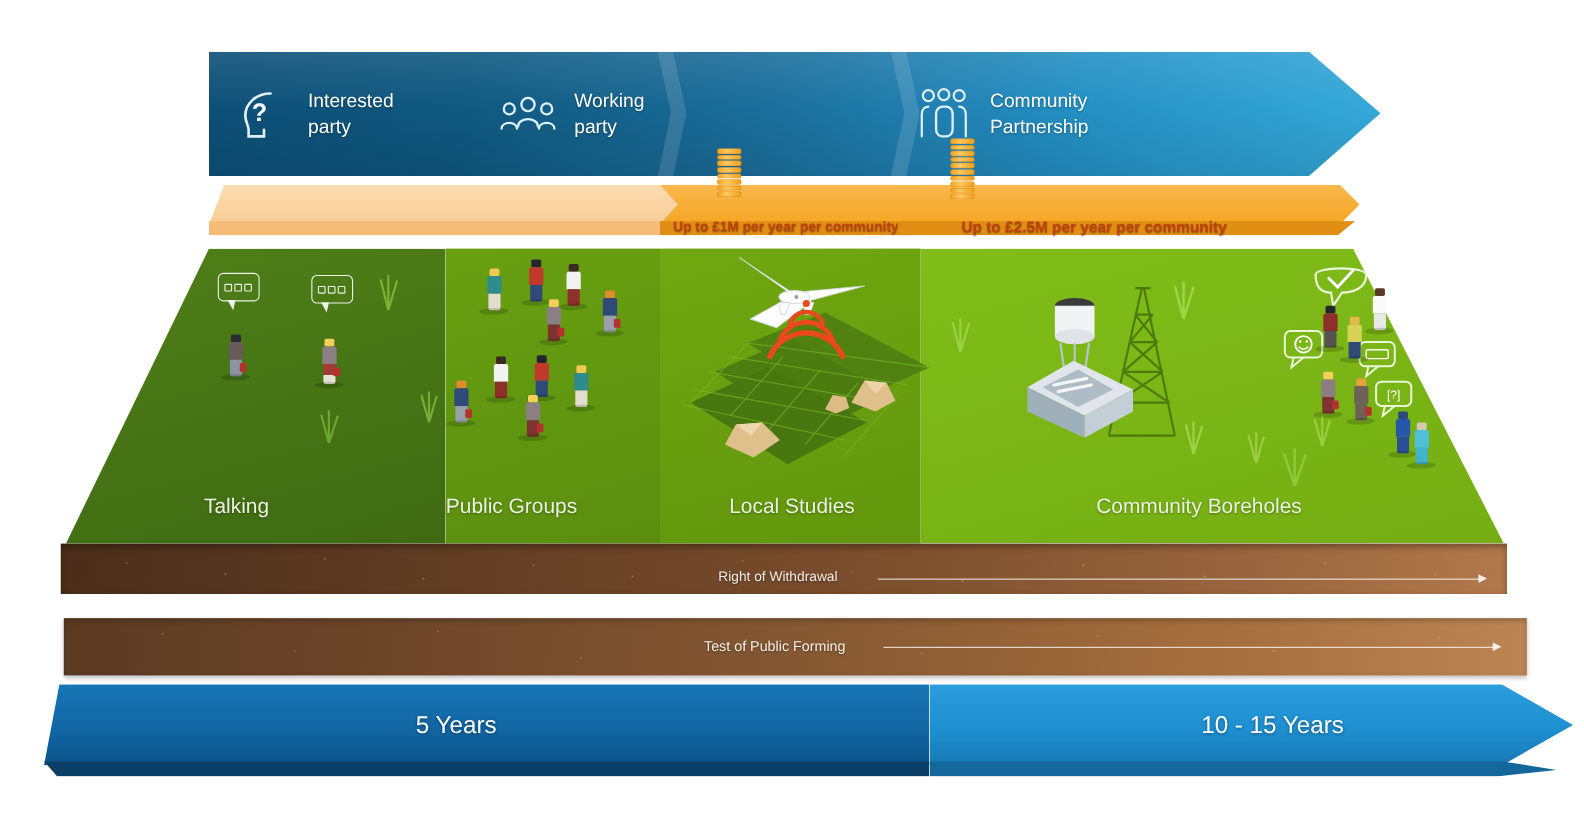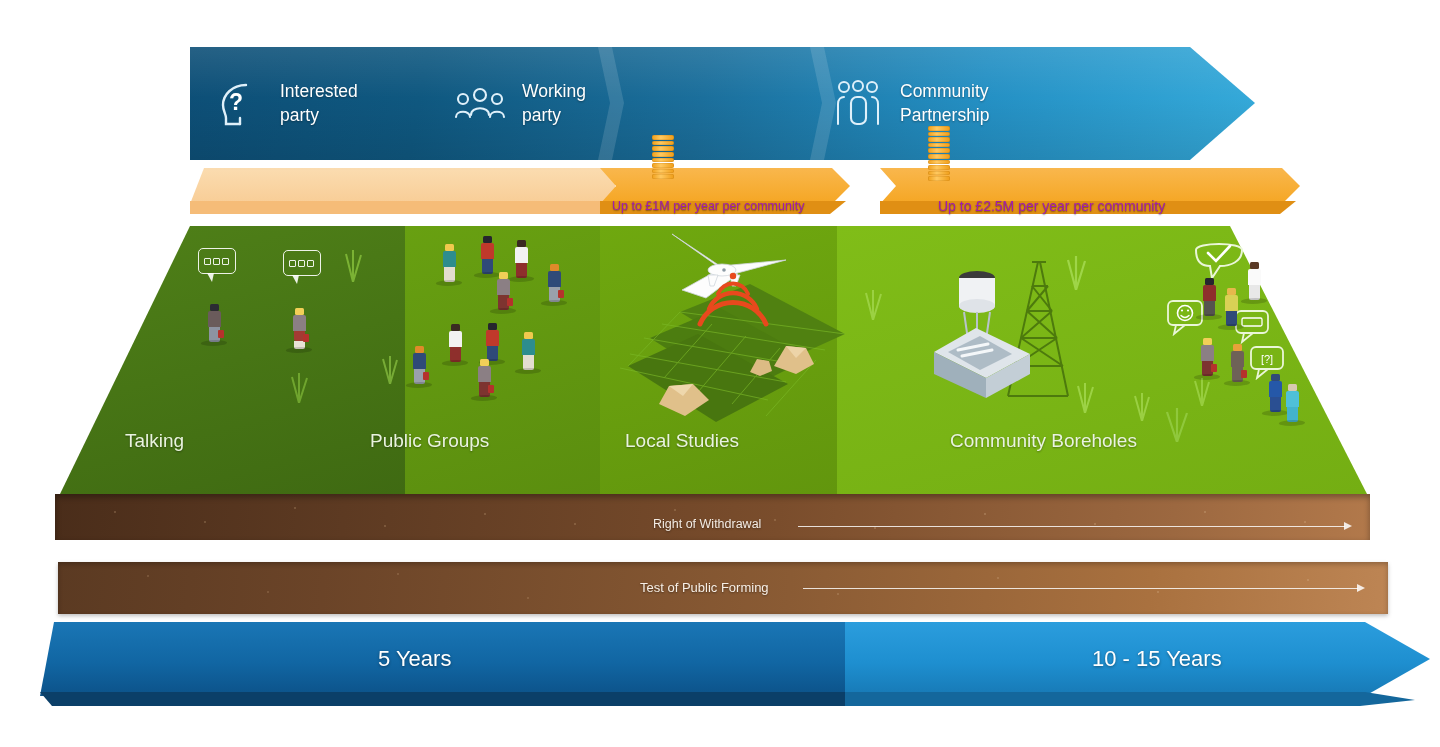--- a/index.html
+++ b/index.html
@@ -42,37 +42,37 @@
   #funding{position:absolute;left:0;top:160px;width:1440px;height:66px;}
   .fbar{position:absolute;height:46px;top:8px;}
   .fbar .top{
     position:absolute;left:0;right:0;top:0;height:36px;
   }
   .fbar .side{
     position:absolute;left:0;right:0;top:33px;height:13px;
   }
   .flabel{
     position:absolute;bottom:-2px;height:19px;line-height:19px;
-    color:#a21caf;font-size:12.5px;font-weight:normal;
+    color:#c2410c;font-size:12.5px;font-weight:bold;
     text-shadow:0 1px 1.5px rgba(0,0,0,.45);white-space:nowrap;
   }
   .coins{position:absolute;width:22px;}
   .coin{
     height:4.6px;margin-bottom:1px;border-radius:2px;
     background:linear-gradient(90deg,#f0a01c,#ffc960 40%,#ef9d18);
     box-shadow:0 0 0 .5px rgba(160,95,0,.35) inset;
   }
 
   
   #land{position:absolute;left:0;top:226px;width:1440px;height:310px;}
   .panel{position:absolute;top:0;height:268px;}
   .panelbot{position:absolute;top:268px;height:42px;}
   .stagelabel{
-    position:absolute;top:204px;color:#e9f3df;font-size:19px;
-    text-shadow:0 1px 2px rgba(0,0,0,.35);white-space:nowrap;
+    position:absolute;top:224px;color:#e9f3df;font-size:19px;
+    text-shadow:0 1px 2px rgba(0,0,0,.35);white-space:nowrap;text-align:center;
   }
   .grass{position:absolute;pointer-events:none;}
 
   
   .person{position:absolute;width:18px;}
   .person .hd{width:9px;height:7px;margin:0 auto;border-radius:1.5px;}
   .person .tor{width:13px;height:16px;margin:0 auto;border-radius:2px 2px 0 0;}
   .person .leg{width:11px;height:15px;margin:0 auto;border-radius:0 0 2px 2px;}
   .person .bag{position:absolute;right:-1px;top:26px;width:6px;height:8px;background:#b5322c;border-radius:1px;}
   .person .shadow{position:absolute;left:-4px;bottom:-4px;width:26px;height:6px;
@@ -175,21 +175,21 @@
         <div class="coin"></div>
       <div class="coin"></div>
         <div class="coin"></div>
         <div class="coin"></div>
       <div class="coin"></div>
         <div class="coin"></div>
     </div>
     <div class="flabel" style="left:12px;">Up to £1M per year per community</div>
   </div>
 
-  <div class="fbar" style="left:880px;width:420px;text-align:center;">
+  <div class="fbar" style="left:816px;width:420px;text-align:center;">
     <div class="top" style="background:linear-gradient(180deg,#f9b74d,#f5a623);
                 clip-path:polygon(0 0,calc(100% - 18px) 0,100% 50%,calc(100% - 18px) 100%,0 100%,16px 50%);
                 box-shadow:0 1px 2px rgba(0,0,0,.18);"></div>
     <div class="side" style="background:#e08f14;clip-path:polygon(0 0,calc(100% - 4px) 0,calc(100% - 20px) 100%,0 100%);"></div>
     <div class="coins" style="left:48px;bottom:32px;">
       <div class="coin"></div>
         <div class="coin"></div>
         <div class="coin"></div>
         <div class="coin"></div>
       <div class="coin"></div>

